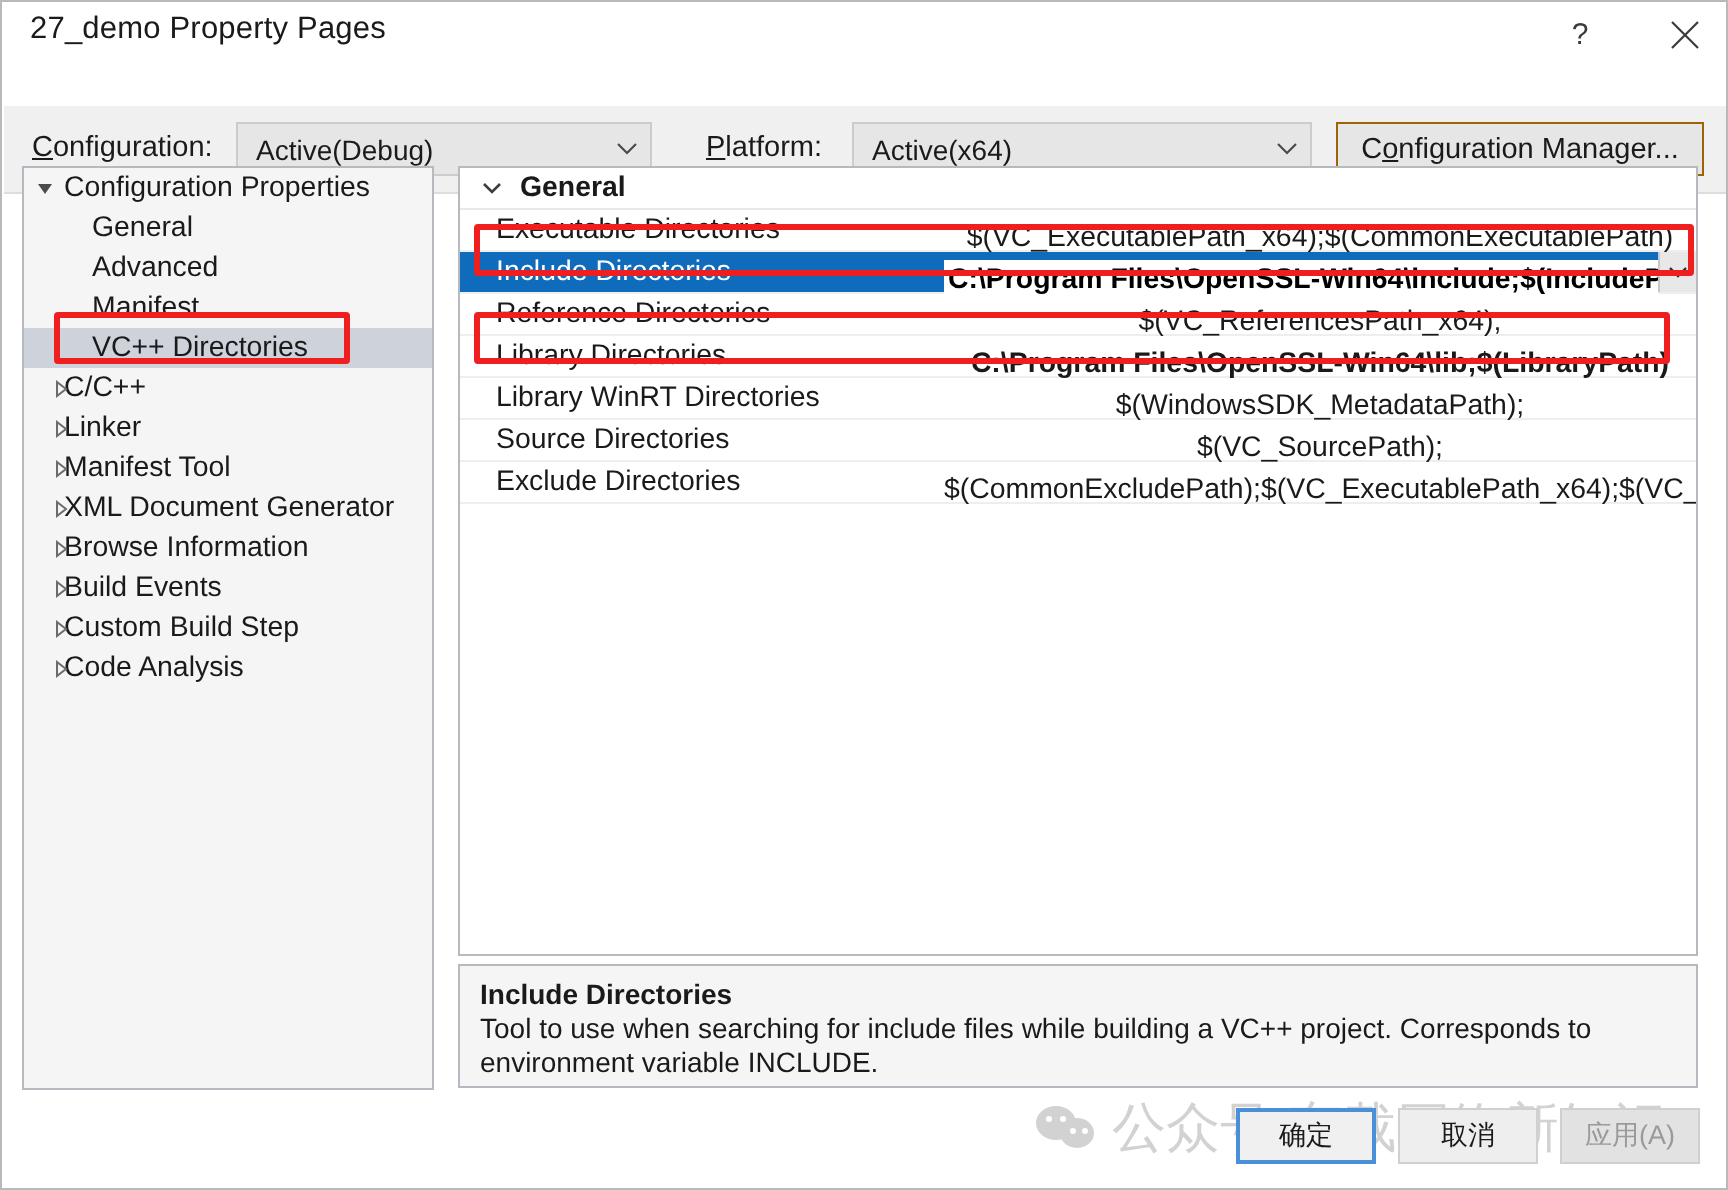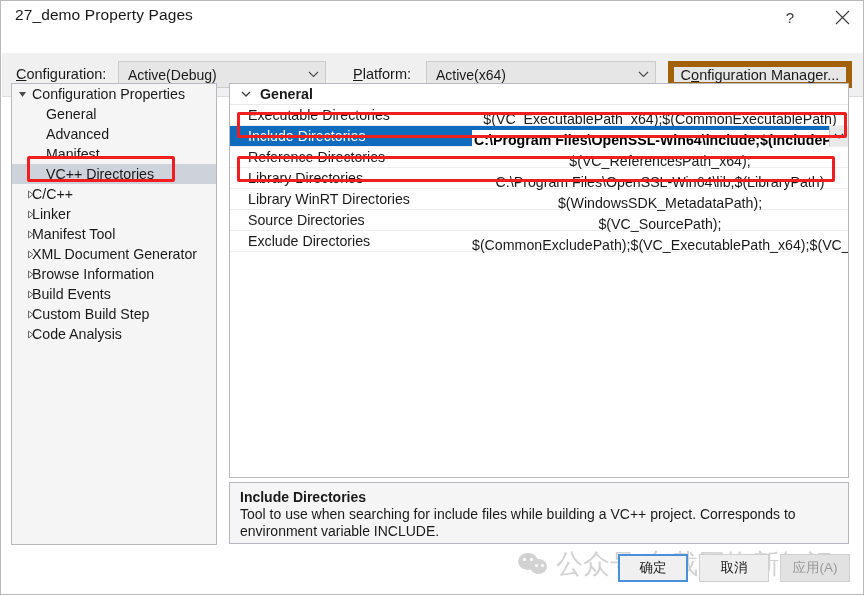--- a/index.html
+++ b/index.html
@@ -65,21 +65,21 @@
   .combo .cval { padding-left: 9px; flex: 1; white-space: nowrap; overflow: hidden; }
   .combo .carrow {
     width: 24px; display: flex; align-items: center; justify-content: center;
     color: #4a4a4a;
   }
   #combo-configuration { left: 116px; width: 208px; }
   #combo-platform     { left: 424px; width: 230px; }
 
   #config-manager-btn {
     position: absolute; left: 666px; top: 8px; width: 184px; height: 27px;
-    background: #e6e6e6; border: 6px solid #a16207;
+    background: #e6e6e6; border: 1px solid #a16207;
     display: flex; align-items: center; justify-content: center;
     font-size: 14.5px; color: #1a1a1a; cursor: default; white-space: nowrap;
   }
   #config-manager-btn u { text-decoration: underline; }
 
   
   #tree-panel {
     position: absolute; left: 10px; top: 82px; width: 206px; height: 462px;
     background: #f5f5f5;
     border: 1px solid #b6bac0;
@@ -128,21 +128,21 @@
     position: absolute; left: 18px; top: 0; width: 222px;
     white-space: nowrap; overflow: hidden;
   }
   .prow .pval {
     position: absolute; left: 242px; top: 4px; right: 0;
     white-space: nowrap; overflow: hidden; text-align: center;
   }
   .prow.selected { background: #0f6cbd; }
   .prow.selected .pname { color: #ffffff; }
   .prow.selected .pval { color: #000000; font-weight: bold; background: #ffffff; right: 19px; padding-left: 2px; }
-  .prow.modified .pval { font-weight: normal; }
+  .prow.modified .pval { font-weight: bold; }
   .pdrop {
     position: absolute; right: 0; top: 0; width: 19px; height: 20px;
     background: #e8e8e8; border-left: 1px solid #c8c8c8;
     display: flex; align-items: center; justify-content: center;
     color: #2b2b2b; font-size: 9px;
   }
 
   
   #desc-panel {
     position: absolute; left: 228px; top: 481px; width: 620px; height: 62px;

